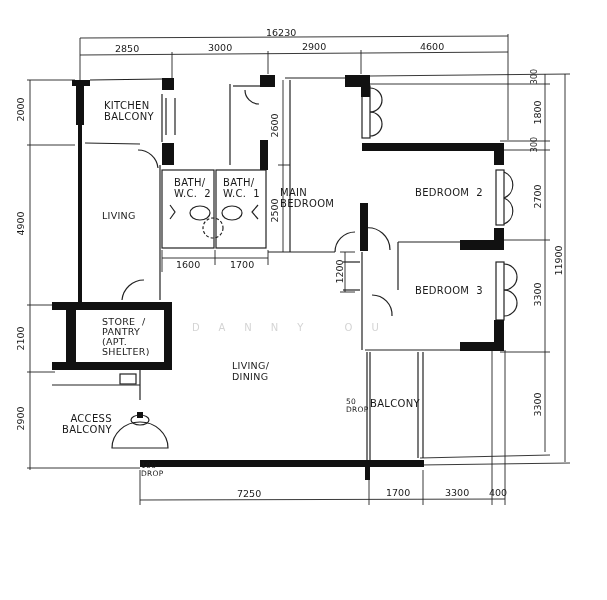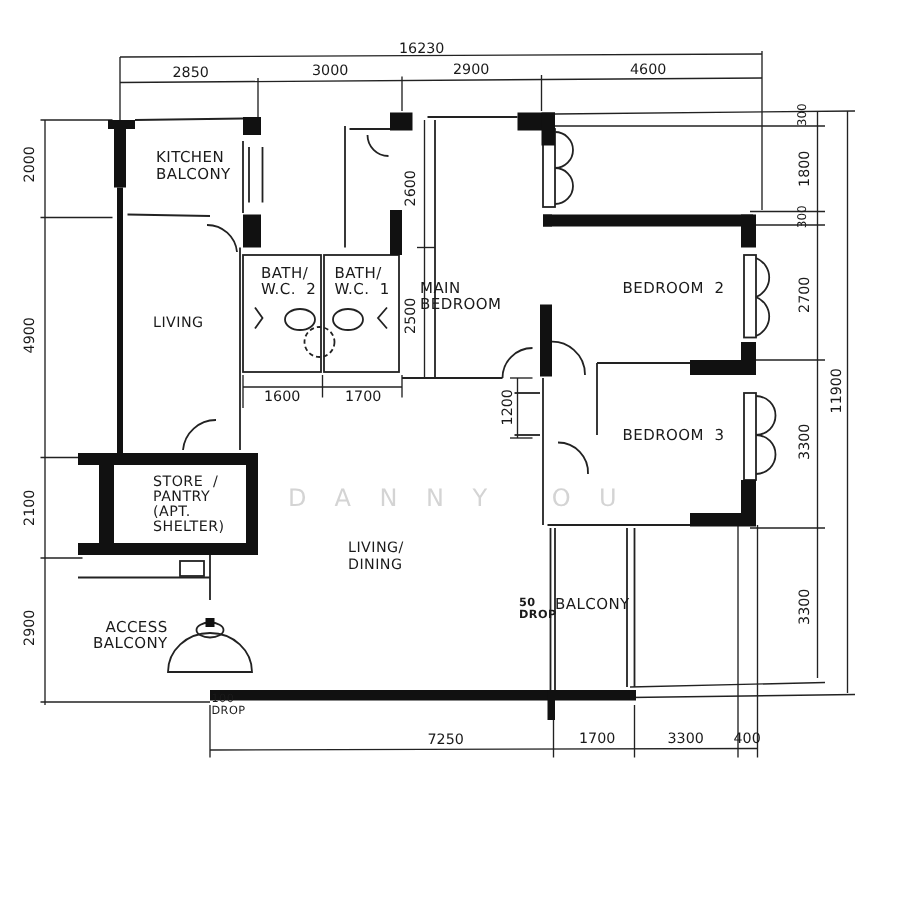--- a/index.html
+++ b/index.html
@@ -1,21 +1,21 @@
 <!DOCTYPE html>
 <html><head>
 <meta charset="utf-8">
 <style>
   html, body { margin: 0; padding: 0; background: #ffffff; }
   body { width: 607px; height: 600px; overflow: hidden; position: relative; font-family: "DejaVu Sans", sans-serif; }
   #plan { position: absolute; left: 0; top: 0; }
   .lbl { position: absolute; font-family: "DejaVu Sans", sans-serif; font-size: 10px; color: #1a1a1a; line-height: 11px; letter-spacing: 0.3px; white-space: pre; }
   .dim { position: absolute; font-family: "DejaVu Sans", sans-serif; font-size: 9.5px; color: #1a1a1a; white-space: nowrap; }
   .vert { transform: rotate(-90deg); transform-origin: center center; }
-  .wm { position: absolute; font-family: "DejaVu Sans", sans-serif; font-size: 16px; color: #d4d4d4; letter-spacing: 19px; white-space: nowrap; }
+  .wm { position: absolute; font-family: "DejaVu Sans", sans-serif; font-size: 10px; color: #d4d4d4; letter-spacing: 19px; white-space: nowrap; }
   .small { font-size: 7.5px; line-height: 8px; }
 </style>
 </head>
 <body>
 
 <svg id="plan" width="607" height="600" viewBox="0 0 607 600" xmlns="http://www.w3.org/2000/svg">
 
   <g stroke="#222" stroke-width="0.9" fill="none">
 
     <line x1="80" y1="38" x2="508" y2="36"></line>
@@ -186,32 +186,32 @@
 (APT.
 SHELTER)</div>
 <div class="lbl" style="left:232px;top:360px;font-size:9.5px;">LIVING/
 DINING</div>
 <div class="lbl" style="left:62px;top:413px;text-align:right;">ACCESS
 BALCONY</div>
 <div class="lbl" style="left:370px;top:398px;">BALCONY</div>
 
 <div class="lbl small" style="left:141px;top:432px;margin-top:30px;">100
 DROP</div>
-<div class="lbl small" style="left:346px;top:398px;font-weight:bold;">50
+<div class="lbl small" style="left:346px;top:398px;">50
 DROP</div>
 
 <div class="wm" style="left:192px;top:322px;">DANNY OU</div>
 
 <div class="dim" style="left:266px;top:27px;">16230</div>
 <div class="dim" style="left:115px;top:43px;">2850</div>
 <div class="dim" style="left:208px;top:42px;">3000</div>
 <div class="dim" style="left:302px;top:41px;">2900</div>
 <div class="dim" style="left:420px;top:41px;">4600</div>
 
-<div class="dim" style="left:237px;top:488px;margin-left:48px;">7250</div>
+<div class="dim" style="left:237px;top:488px;">7250</div>
 <div class="dim" style="left:386px;top:487px;">1700</div>
 <div class="dim" style="left:445px;top:487px;">3300</div>
 <div class="dim" style="left:489px;top:487px;text-align:right;">400</div>
 
 <div class="dim" style="left:176px;top:259px;">1600</div>
 <div class="dim" style="left:230px;top:259px;">1700</div>
 
 <div class="dim vert" style="left:8px;top:104px;">2000</div>
 <div class="dim vert" style="left:8px;top:218px;">4900</div>
 <div class="dim vert" style="left:8px;top:333px;">2100</div>

